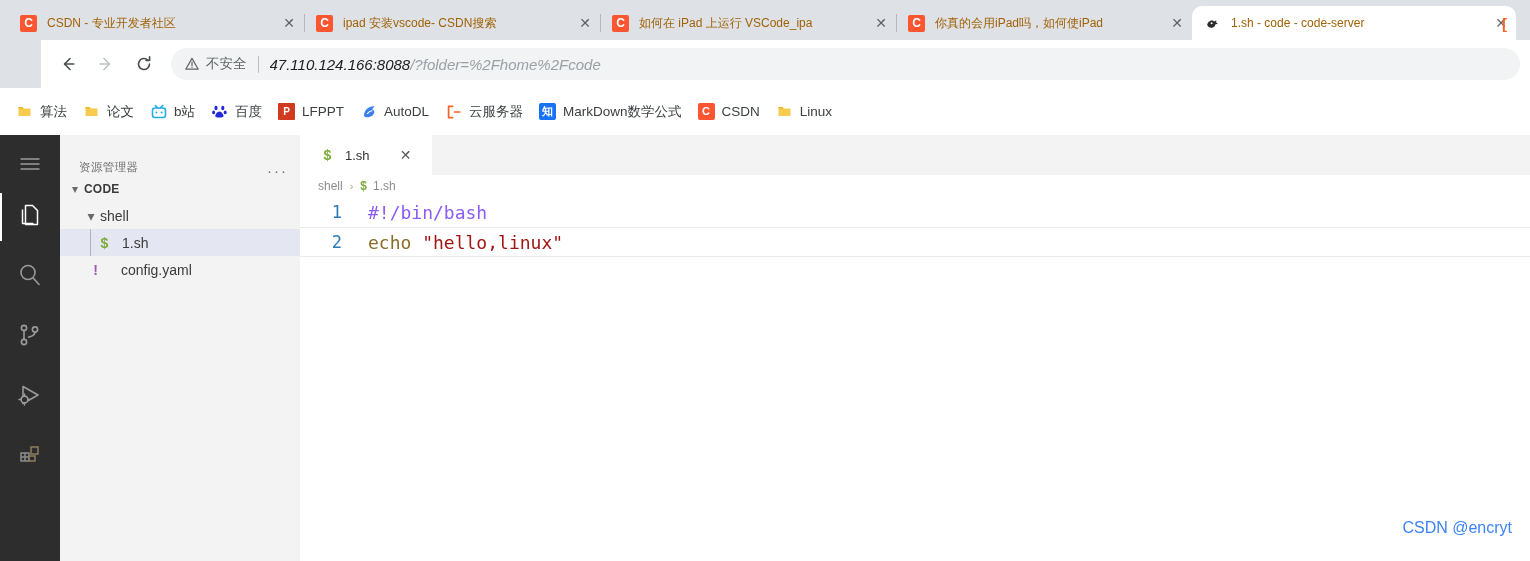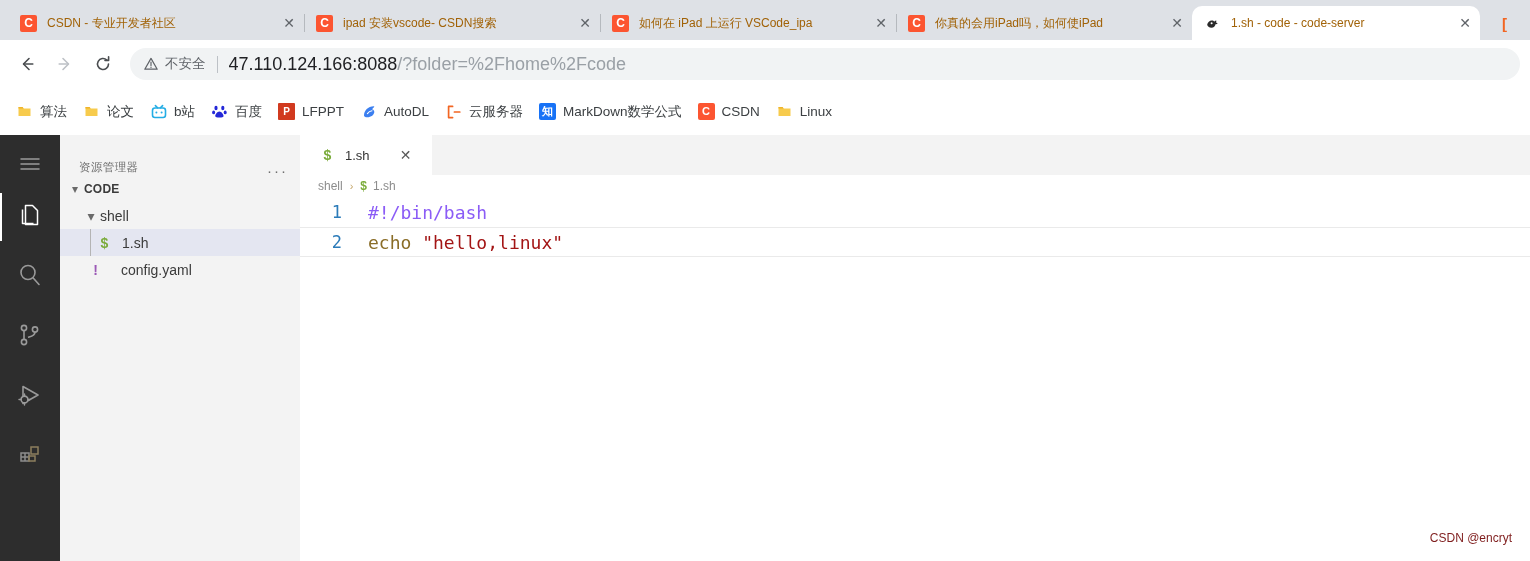--- a/index.html
+++ b/index.html
@@ -24,21 +24,21 @@
     font-size: 12.5px; color: #3c4043; cursor: default;
   }
   .tab.inactive { width: 296px; }
   .tab.inactive + .tab.inactive::before,
   .tab.inactive::before {
     content: ""; position: absolute; left: 0; top: 8px;
     width: 1px; height: 18px; background: #b5b9be;
   }
   .tab.first::before { display: none; }
   .tab.active {
-    width: 288px; background: #fff;
+    width: 324px; background: #fff;
     border-radius: 10px 10px 0 0; height: 34px;
   }
   .tab.active::before { display: none; }
   .tab-fav {
     width: 17px; height: 17px; flex: 0 0 17px; margin-right: 10px;
     display: flex; align-items: center; justify-content: center;
     font-size: 13px; font-weight: bold; border-radius: 2px;
   }
   .fav-csdn { background: #fc5531; color: #fff; font-size: 12px; line-height: 17px; font-family: "Liberation Sans", sans-serif; }
   .fav-code { background: transparent; color: #3c4043; font-size: 15px; }
@@ -53,35 +53,35 @@
   .tab-close {
     width: 22px; height: 22px; flex: 0 0 22px; margin-left: 4px;
     display: flex; align-items: center; justify-content: center;
     color: #5f6368; font-size: 14px; border-radius: 50%;
   }
   .tab-partial {
     position: absolute; right: 0; top: 6px; width: 46px; height: 34px;
     display: flex; align-items: center; padding-left: 12px;
   }
 
-  .toolbar { height: 48px; background: #fff; display: flex; align-items: center; padding: 0 10px; }
+  .toolbar { height: 48px; background: #fff; display: flex; align-items: center; padding: 0 10px; margin-left: 41px; }
   .navbtn {
     width: 34px; height: 34px; margin-right: 4px; flex: 0 0 34px;
     display: flex; align-items: center; justify-content: center;
     border-radius: 50%; color: #5f6368;
   }
   .navbtn.disabled { color: #bdc1c6; }
   .omnibox {
     flex: 1 1 auto; height: 32px; background: #f1f3f4; border-radius: 16px;
     display: flex; align-items: center; padding: 0 14px; margin-left: 6px;
   }
   .sec-warn { display: flex; align-items: center; color: #5f6368; font-size: 13.5px; flex: 0 0 auto; }
   .sec-warn .tri { margin-right: 7px; display: flex; align-items: center; }
   .sec-sep { width: 1px; height: 17px; background: #bdc1c6; margin: 0 11px; flex: 0 0 1px; }
-  .url { font-size: 18px; color: #9aa0a6; white-space: nowrap; overflow: hidden; }
+  .url { font-size: 15px; color: #9aa0a6; white-space: nowrap; overflow: hidden; font-style: italic; }
   .url b { color: #202124; font-weight: normal; }
 
   .bookmarks { height: 47px; background: #fff; display: flex; align-items: center; padding: 0 8px; }
   .bm { display: flex; align-items: center; height: 28px; padding: 0 8px; border-radius: 4px; flex: 0 0 auto; }
   .bm-ico {
     width: 17px; height: 17px; flex: 0 0 17px; margin-right: 7px;
     display: flex; align-items: center; justify-content: center;
     font-size: 11px; font-weight: bold; border-radius: 2px; overflow: hidden;
   }
   .bm-label { font-size: 13.5px; color: #3c4043; white-space: nowrap; }
@@ -148,22 +148,22 @@
   .lnum {
     width: 68px; flex: 0 0 68px; text-align: right; padding-right: 26px;
     font-size: 17px; color: #2b7bb9; font-family: "DejaVu Sans Mono", monospace;
   }
   .ctext { font-size: 18px; letter-spacing: 0px; white-space: pre; }
   .tok-comment { color: #8b5cf6; }
   .tok-fn { color: #8a6d27; }
   .tok-str { color: #a31515; }
 
   .watermark {
-    position: absolute; right: 18px; bottom: 16px;
-    font-size: 12px; color: #7f1d1d; font-family: "Liberation Sans", sans-serif;
+    position: absolute; right: 18px; bottom: 24px;
+    font-size: 16px; color: #3b82f6; font-family: "Liberation Sans", sans-serif;
   }
 </style>
 </head>
 <body>
 
 <div class="browser">
 
   <div class="tabstrip">
     <div class="tab inactive first">
       <span class="tab-fav fav-csdn">C</span>

